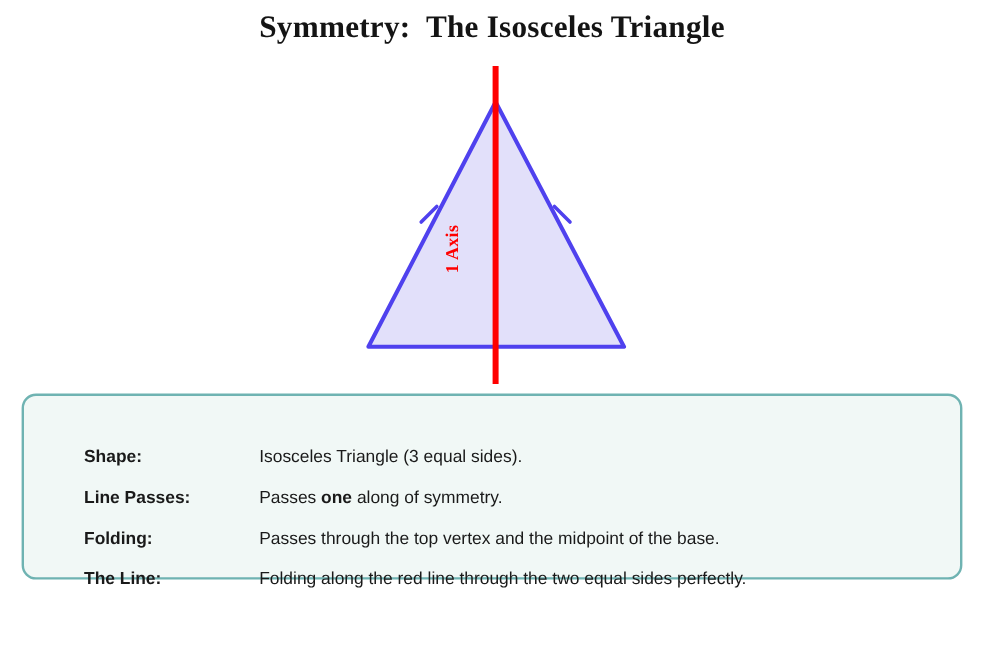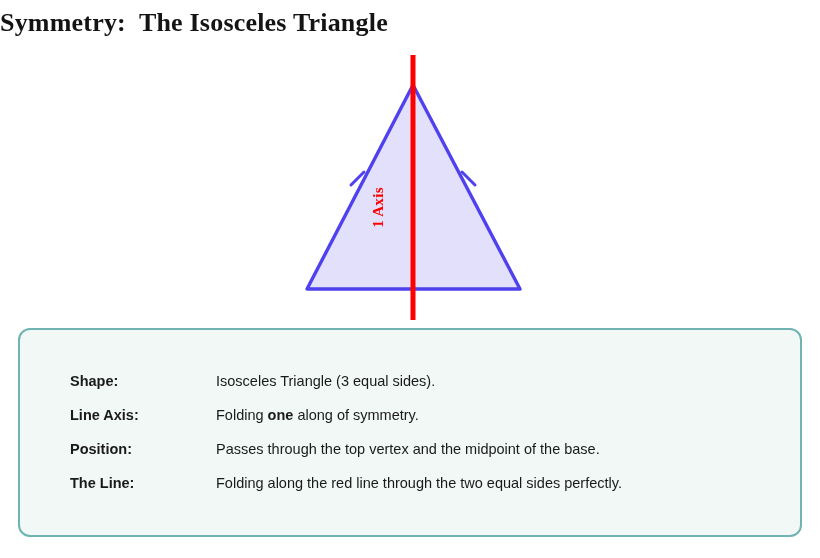--- a/index.html
+++ b/index.html
@@ -14,20 +14,21 @@
     overflow: hidden;
     font-family: "Liberation Sans", sans-serif;
   }
 
   
   #figure-title {
     position: absolute;
     left: 0;
     top: 8px;
     width: 820px;
+    text-align: center;
     font-family: "Liberation Serif", "DejaVu Serif", serif;
     font-weight: bold;
     font-size: 26px;
     letter-spacing: 0.2px;
     color: #141414;
     white-space: pre;
   }
 
   
   #diagram-area {
@@ -62,21 +63,21 @@
     color: #ff0000;
     letter-spacing: 0.3px;
   }
 
   
   #info-box {
     position: absolute;
     left: 18px;
     top: 328px;
     width: 784px;
-    height: 209px;
+    height: 155px;
     box-sizing: border-box;
     border: 2px solid #6FB3B2;
     border-radius: 12px;
     background: #F1F8F6;
   }
   #info-table {
     position: absolute;
     left: 50px;
     top: 34px;
     border-collapse: collapse;
@@ -125,25 +126,25 @@
 </div>
 
 <div id="info-box">
   <table id="info-table">
     <tbody>
       <tr>
         <td class="lbl">Shape:</td>
         <td class="val"><span>Isosceles Triangle (3 equal sides).</span><b></b><span></span></td>
       </tr>
       <tr>
-        <td class="lbl">Line Axis:</td>
-        <td class="val"><span>Folding </span><b>one</b><span> along of symmetry.</span></td>
+        <td class="lbl">Line Passes:</td>
+        <td class="val"><span>Passes </span><b>one</b><span> along of symmetry.</span></td>
       </tr>
       <tr>
-        <td class="lbl">Position:</td>
+        <td class="lbl">Folding:</td>
         <td class="val"><span>Passes through the top vertex and the midpoint of the base.</span><b></b><span></span></td>
       </tr>
       <tr>
         <td class="lbl">The Line:</td>
         <td class="val"><span>Folding along the red line through the two equal sides perfectly.</span><b></b><span></span></td>
       </tr>
     </tbody>
   </table>
 </div>
 

